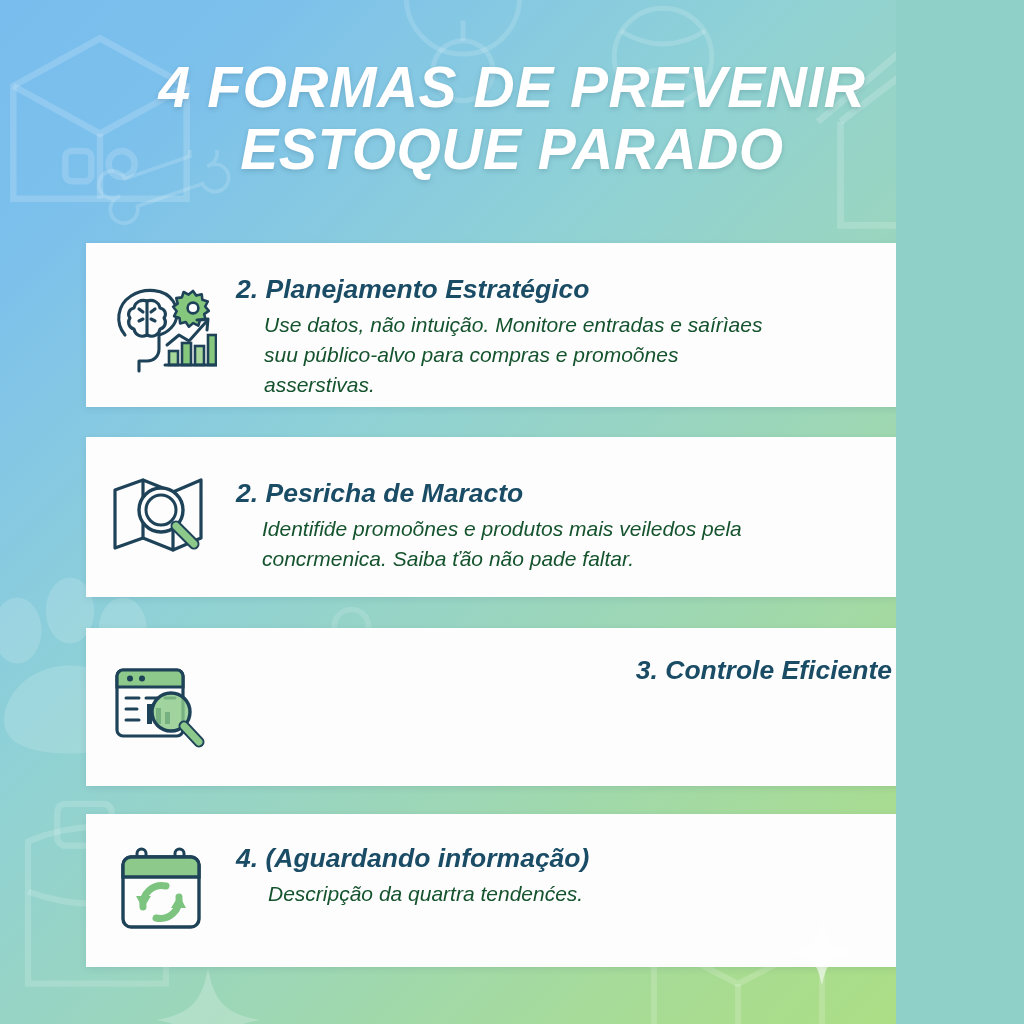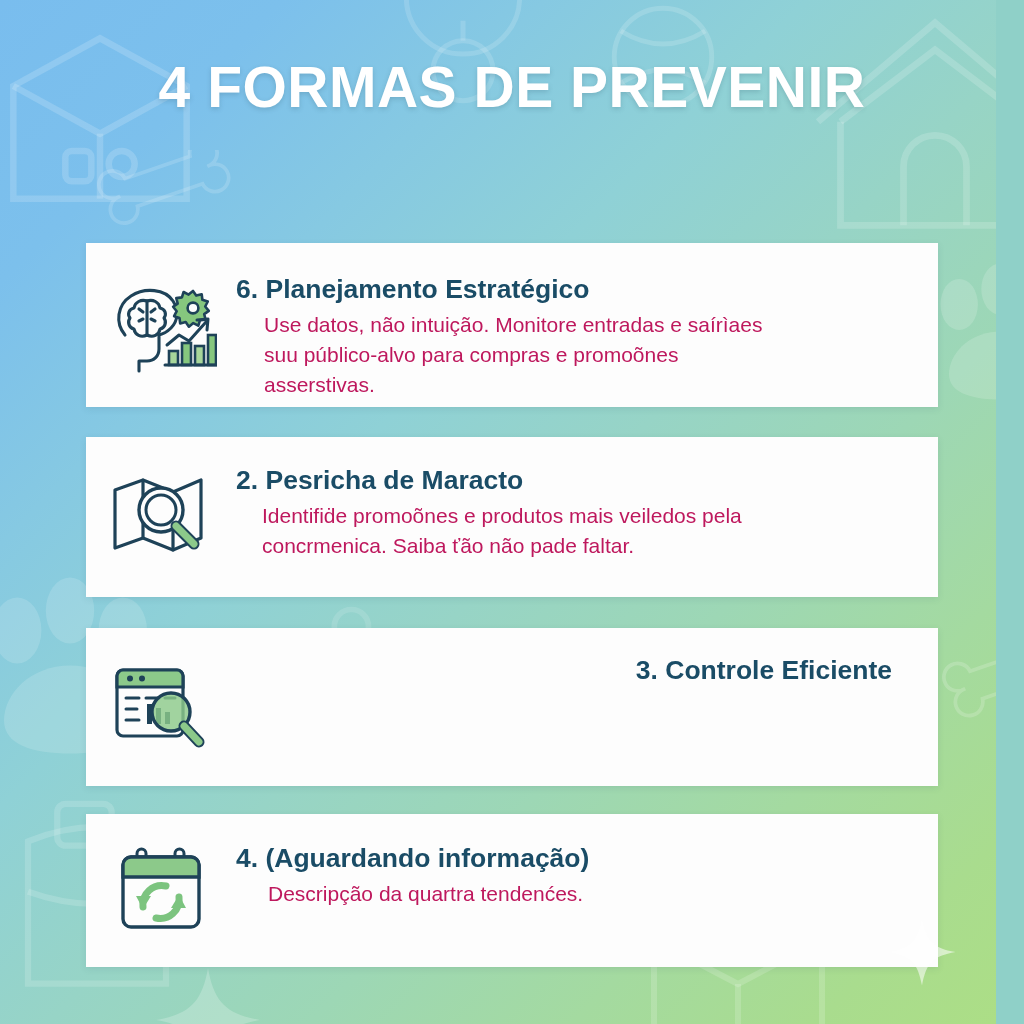--- a/index.html
+++ b/index.html
@@ -11,34 +11,35 @@
     width: 1024px;
     height: 1024px;
     overflow: hidden;
     font-family: "Liberation Sans", sans-serif;
     background: #8FD0C8;
   }
 
   
   #poster {
     position: relative;
-    width: 996px;
+    width: 896px;
     height: 1024px;
     overflow: hidden;
     background:
       linear-gradient(135deg,
         #79BDEE 0%,
         #7CC0EC 14%,
         #86C9E2 27%,
         #8FD1D6 40%,
         #97D4C6 53%,
         #9DD7B5 66%,
         #A4DAA0 79%,
         #A9DC8E 91%,
         #ACDE86 100%);
+    font-style: italic;
   }
 
   
   #watermarks {
     position: absolute;
     inset: 0;
     pointer-events: none;
   }
   #watermarks svg {
     position: absolute;
@@ -89,41 +90,41 @@
     justify-content: center;
     align-self: center;
   }
   #card-1 .card-icon { padding-top: 4px; }
 
   .card-body {
     flex: 1 1 auto;
     padding-right: 46px;
     padding-top: 30px;
   }
-  #card-2 .card-body { padding-top: 27px; }
+  #card-2 .card-body { padding-top: 40px; }
   #card-3 .card-body { padding-top: 26px; }
   #card-4 .card-body { padding-top: 28px; }
 
   .card-heading {
     margin: 0 0 4px 0;
     font-family: "Liberation Sans", sans-serif;
     font-weight: bold;
     font-size: 26.5px;
     line-height: 33px;
     color: #1A4C66;
     white-space: nowrap;
   }
   .card-desc {
     margin: 0;
     padding-left: 28px;
     font-family: "Liberation Sans", sans-serif;
     font-weight: normal;
     font-size: 21px;
     line-height: 30px;
-    color: #be185d;
+    color: #14532d;
   }
   #card-1 .card-desc { max-width: 500px; }
   #card-2 .card-desc { max-width: 510px; padding-left: 26px; }
   #card-3 .card-desc { max-width: 480px; padding-left: 22px; }
   #card-4 .card-desc { padding-left: 32px; white-space: nowrap; }
 
   
   #sparkle {
     position: absolute;
     right: 38px;
@@ -227,20 +228,21 @@
     <svg style="left:320px; top:600px;" width="230" height="190" viewBox="0 0 120 100">
       <g fill="none" stroke="rgba(255,255,255,0.13)" stroke-width="3">
         <path d="M10 16 q30 40 56 22 q22 -16 44 10"></path>
         <circle cx="16" cy="14" r="9"></circle>
       </g>
     </svg>
   </div>
 
   <div id="title-block">
     <span class="title-line">4 FORMAS DE PREVENIR</span>
+    <span class="title-line">ESTOQUE PARADO</span>
   </div>
 
   <div class="card" id="card-1">
     <div class="card-icon">
       <svg width="112" height="96" viewBox="0 0 112 96">
         <g fill="none" stroke="#1E4258" stroke-width="3.1" stroke-linecap="round" stroke-linejoin="round">
 
           <path d="M20 56 C10 44 12 26 26 17 C40 8 60 10 68 22 C74 31 73 42 66 49 C62 53 58 55 54 56 L54 70 C54 77 49 82 42 82 L34 82 L34 92"></path>
 
           <path d="M42 22 C36 20 30 23 29 29 C24 30 22 35 25 39 C22 43 24 49 29 50 C30 56 36 59 42 56"></path>
@@ -259,21 +261,21 @@
           <rect x="77" y="64" width="9" height="22" fill="#86C77E" stroke="#1E4258" stroke-width="2.6"></rect>
           <rect x="90" y="67" width="9" height="19" fill="#A7D69A" stroke="#1E4258" stroke-width="2.6"></rect>
           <rect x="103" y="56" width="8" height="30" fill="#86C77E" stroke="#1E4258" stroke-width="2.6"></rect>
           <path d="M60 86 L112 86" stroke="#1E4258" stroke-width="3" stroke-linecap="round"></path>
           <path d="M62 66 L74 56 L84 62 L101 43" fill="none" stroke="#1E4258" stroke-width="3" stroke-linecap="round" stroke-linejoin="round"></path>
           <path d="M92 41 L103 40 L102 51" fill="none" stroke="#1E4258" stroke-width="3" stroke-linecap="round" stroke-linejoin="round"></path>
         </g>
       </svg>
     </div>
     <div class="card-body">
-      <p class="card-heading">6. Planejamento Estratégico</p>
+      <p class="card-heading">2. Planejamento Estratégico</p>
       <p class="card-desc">Use datos, não intuição. Monitore entradas e saírìaes suu público-alvo para compras e promoõnes asserstivas.</p>
     </div>
   </div>
 
   <div class="card" id="card-2">
     <div class="card-icon">
       <svg width="104" height="90" viewBox="0 0 104 90">
         <g fill="none" stroke="#1E4258" stroke-width="3.2" stroke-linejoin="round" stroke-linecap="round">
 
           <path d="M6 18 L34 8 L64 20 L92 8 L92 66 L64 78 L34 66 L6 76 Z"></path>

